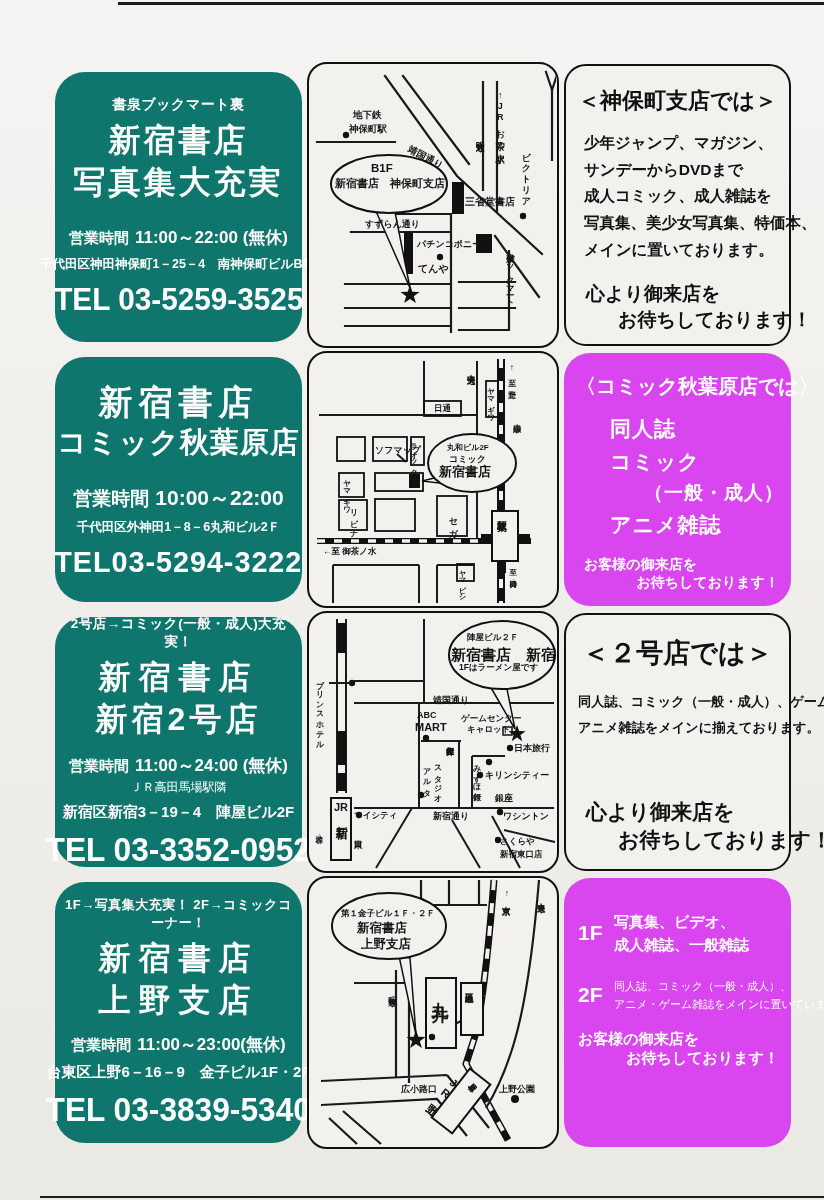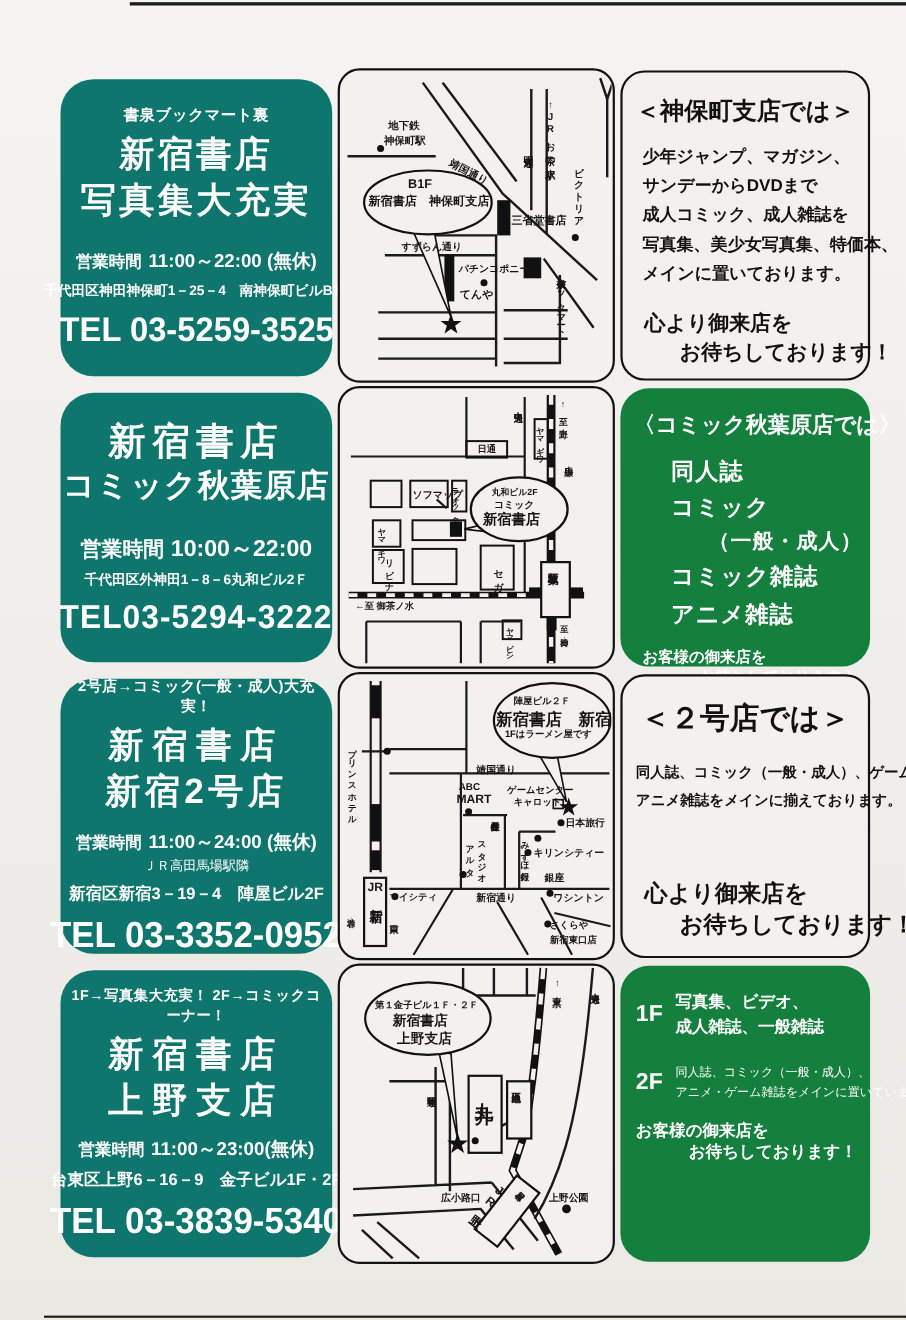--- a/index.html
+++ b/index.html
@@ -27,35 +27,35 @@
   .store-hours { font-size:17px; font-weight:bold; margin-top:23px; white-space:nowrap; }
   .store-hours .hours-label { font-size:15px; margin-right:6px; }
   .store-hours.lg { font-size:21px; }
   .store-note { font-size:12px; margin-top:2px; }
   .store-address { font-size:12.5px; font-weight:bold; margin-top:7px; white-space:nowrap; }
   .store-address.md { font-size:15px; }
   .store-tel { font-size:31px; font-weight:bold; margin-top:9px; white-space:nowrap; transform:scaleX(0.96); }
   
   .info-card { border-radius:22px; padding:12px 12px; margin:2px 0; }
   .info-card.light { background:#f2f1ed; border:2.5px solid #111; }
-  .info-card.dark  { background:#15803d; color:#fff; border-radius:26px; }
+  .info-card.dark  { background:#d946ef; color:#fff; border-radius:26px; }
   .info-title { text-align:center; font-weight:bold; font-size:22px; margin-top:8px; white-space:nowrap; }
   .info-title.lg { font-size:27px; }
   .info-body { margin-top:14px; padding-left:6px; }
   .info-line { font-size:15.5px; font-weight:bold; line-height:1.72; white-space:nowrap; }
   .info-line.sm { font-size:13.2px; line-height:1.95; }
   .info-closing { font-weight:bold; margin-top:18px; padding-left:8px; }
   .info-closing div { white-space:nowrap; }
   .closing-l1 { font-size:19px; }
   .closing-l2 { font-size:19px; padding-left:32px;text-align:right; }
   .info-card.dark .closing-l1, .info-card.dark .closing-l2 { font-size:14px; }
   .list-items { margin-top:12px; padding-left:34px; }
   .list-item { font-size:21px; font-weight:bold; line-height:1.58; letter-spacing:1px; white-space:nowrap; }
   .list-item.indent { padding-left:34px; }
-  .floor-row { display:flex; margin-top:9px; }
+  .floor-row { display:flex; margin-top:20px; }
   .floor-label { font-size:21px; font-weight:bold; width:36px; flex:none; padding-left:2px; align-self:center; }
   .floor-text { font-size:15px; font-weight:bold; line-height:1.55; white-space:nowrap; }
   .floor-text.sm { font-size:11px; font-weight:normal; line-height:1.7; }
   
   .map-card { background:#f2f1ed; border:2.5px solid #111; border-radius:20px; position:relative; overflow:hidden; }
   .map-card svg { position:absolute; left:0; top:0; }
   .ml { position:absolute; font-size:10px; font-weight:bold; color:#151515; line-height:1.15; white-space:nowrap; }
   .v { writing-mode:vertical-rl; text-orientation:upright; letter-spacing:1px; }
   .rot28 { transform:rotate(28deg); transform-origin:top left; }
   .rot38 { transform:rotate(38deg); transform-origin:top left; }
@@ -188,21 +188,20 @@
     <div class="ml v" style="left:150px;top:212px;font-size:7px;letter-spacing:0;line-height:1">ヤマビシ</div>
     <div class="ml v" style="left:199px;top:210px;font-size:7.5px">至 神田↓</div>
   </div>
 
   <div class="info-card dark">
     <div class="info-title" style="font-size:20px">〈コミック秋葉原店では〉</div>
     <div class="list-items">
       <div class="list-item">同人誌</div>
       <div class="list-item">コミック</div>
       <div class="list-item indent" style="font-size:19px">（一般・成人）</div>
-      <div class="list-item">コミック雑誌</div>
       <div class="list-item">アニメ雑誌</div>
     </div>
     <div class="info-closing" style="margin-top:14px">
       <div class="closing-l1">お客様の御来店を</div>
       <div class="closing-l2">お待ちしております！</div>
     </div>
   </div>
 
   <div class="store-card">
     <div class="store-tagline" style="font-size:13.5px">2号店→コミック(一般・成人)大充実！</div>

